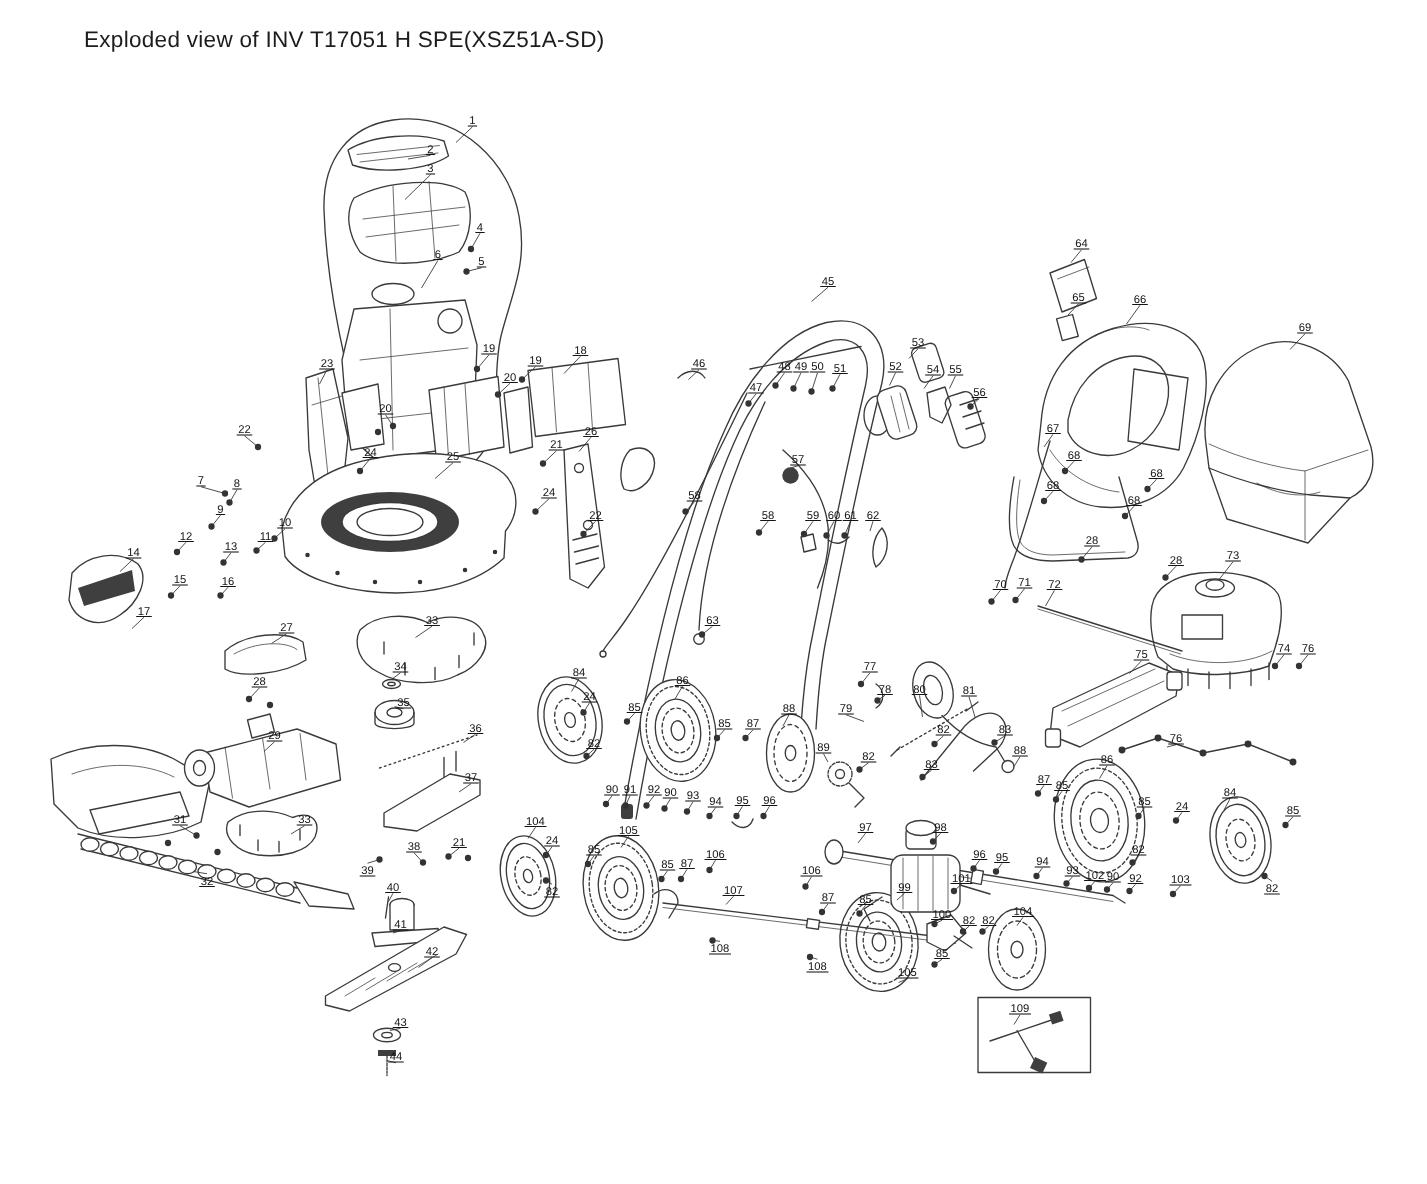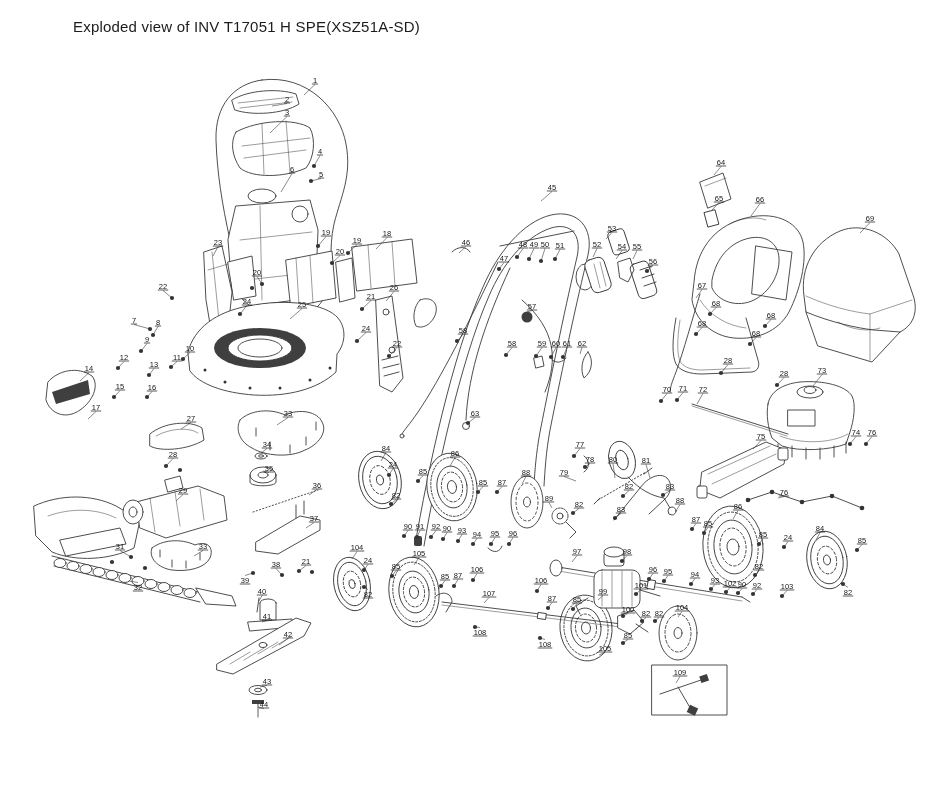--- a/index.html
+++ b/index.html
@@ -1,18 +1,18 @@
 <!DOCTYPE html>
 <html><head>
 <meta charset="utf-8">
 <style>
   html,body{margin:0;padding:0;background:#fff;}
   body{width:951px;height:789px;overflow:hidden;font-family:"Liberation Sans",sans-serif;}
   #page{position:relative;width:951px;height:789px;background:#fff;}
-  #title{position:absolute;left:73px;top:18px;font-size:15px;color:#1c1c1c;letter-spacing:.2px;}
+  #title{position:absolute;left:56px;top:18px;font-size:15px;color:#1c1c1c;letter-spacing:.2px;}
   svg{position:absolute;left:0;top:0;}
   .art *{stroke:#3a3a3a;stroke-width:.9;fill:none;stroke-linejoin:round;stroke-linecap:round;}
   .art .w{fill:#ffffff;}
   .art .dk{fill:#3f3f3f;stroke:none;}
   .art .thin{stroke-width:.5;}
   .lbl{fill:#141414;stroke:none;font:7.5px "Liberation Sans",sans-serif;text-anchor:middle;}
   .ldr{stroke:#3a3a3a;stroke-width:.6;fill:none;}
   .ul{stroke:#141414;stroke-width:.7;}
   .pdot{fill:#333;stroke:none;}
 </style>

